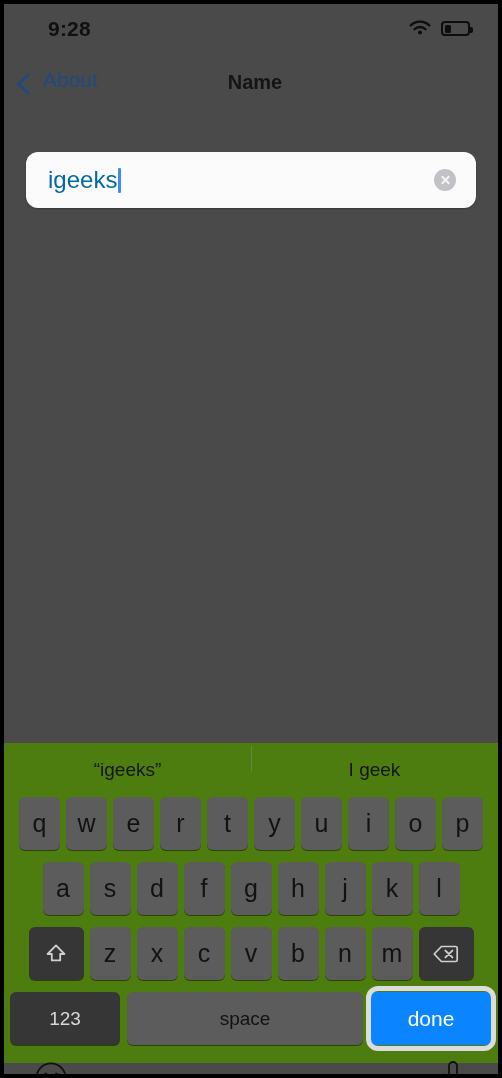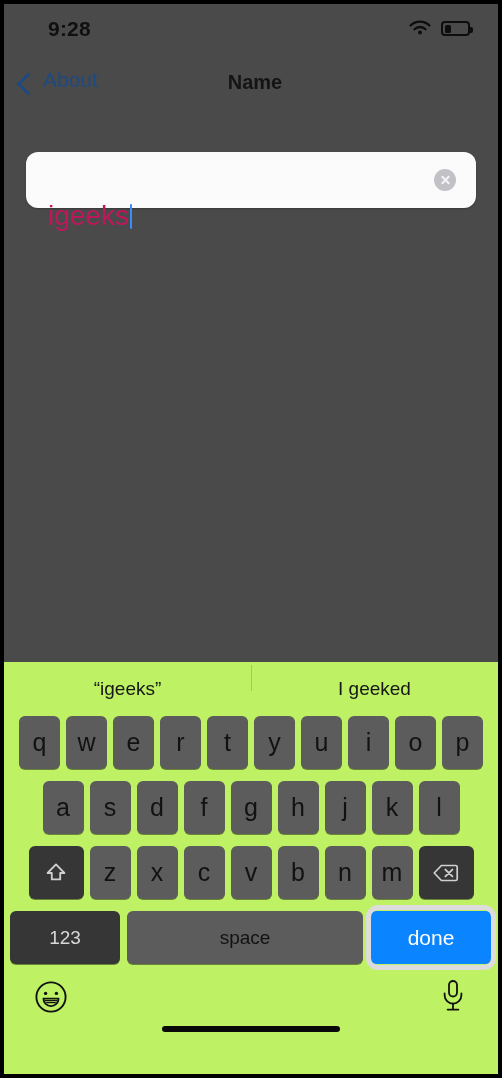--- a/index.html
+++ b/index.html
@@ -140,23 +140,22 @@
     border-radius: 12px;
     box-shadow: 0 1px 2px rgba(0,0,0,0.25);
   }
   .field-text {
     position: absolute;
     left: 22px;
     top: 0;
     height: 100%;
     display: flex;
     align-items: center;
-    font-size: 28px;
-    color: #be185d;
-    margin-top: 36px;
+    font-size: 24px;
+    color: #0369a1;
   }
   .caret {
     display: inline-block;
     width: 2.5px;
     height: 25px;
     background: #3b8cf5;
     margin-left: 1px;
     border-radius: 1px;
   }
   .clear-button {
@@ -187,24 +186,24 @@
     background: #f5f5f7;
     border-radius: 1px;
   }
   .clear-x::before { transform: rotate(45deg); }
   .clear-x::after  { transform: rotate(-45deg); }
 
   
   .keyboard {
     position: absolute;
     left: 0;
-    bottom: 0;
+    bottom: 11px;
     width: 100%;
-    height: 412px;
-    background: #bef264;
+    height: 320px;
+    background: #4d7c0f;
   }
 
   .predictive-bar {
     position: relative;
     height: 54px;
     display: flex;
     align-items: center;
   }
   .pred-item {
     flex: 1;
@@ -366,21 +365,21 @@
       </div>
       <div class="clear-button">
         <span class="clear-x"></span>
       </div>
     </div>
 
     <div class="keyboard">
 
       <div class="predictive-bar">
         <div class="pred-item">“igeeks”</div>
-        <div class="pred-item">I geeked</div>
+        <div class="pred-item">I geek</div>
       </div>
 
       <div class="key-rows">
 
         <div class="key-row row1">
           <div class="key">q</div>
           <div class="key">w</div>
           <div class="key">e</div>
           <div class="key">r</div>
           <div class="key">t</div>

